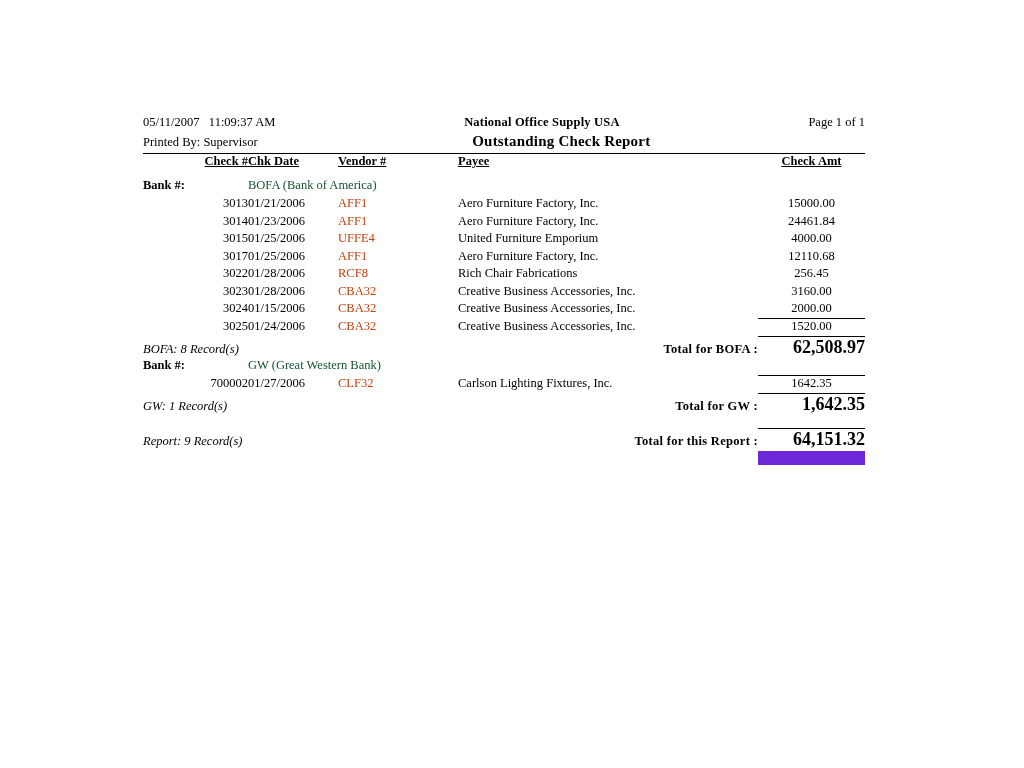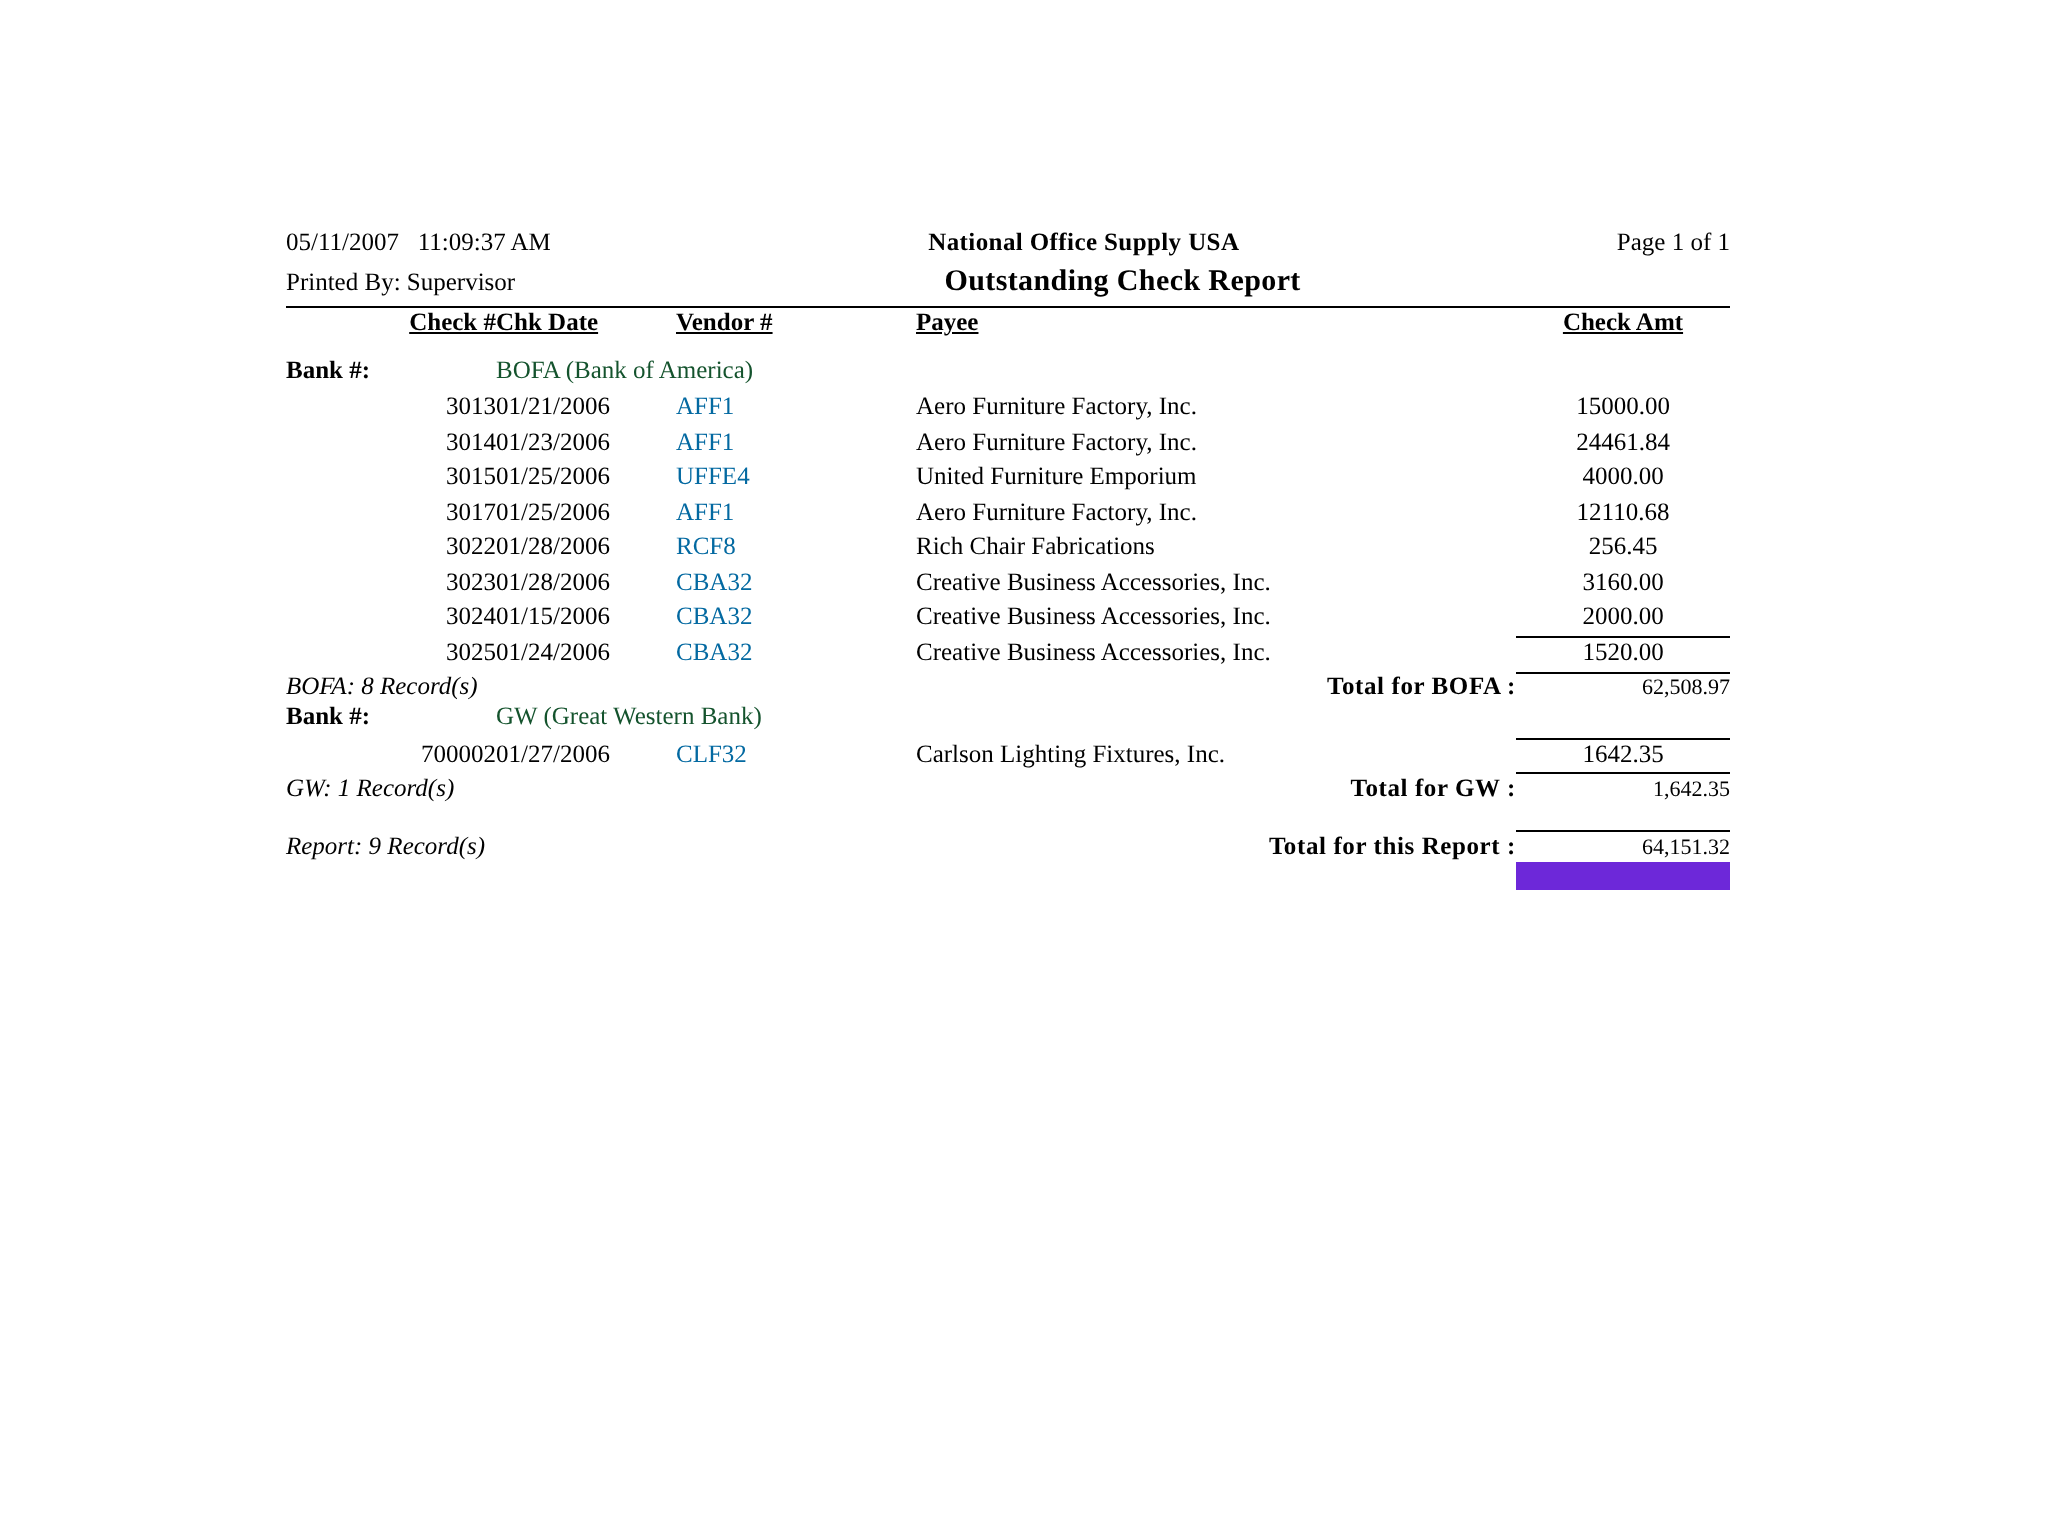--- a/index.html
+++ b/index.html
@@ -89,21 +89,21 @@
     font-size: 12.5px;
   }
   .colhead .c-check span { }
   .row { height: 17.5px; }
   .bank-label {
     font-weight: bold;
     font-size: 12.5px;
     text-align: left;
     padding-left: 0;
   }
-  .blue { color: #0369a1; }
+  .blue { color: #c2410c; }
   .bank-row { height: 18px; }
   .bank-name {
     color: #14532d;
     font-size: 12.5px;
     padding-left: 10px;
     white-space: nowrap;
   }
   .recs {
     font-style: italic;
     font-size: 12.5px;
@@ -111,23 +111,23 @@
   }
   .total-label {
     font-weight: bold;
     text-align: right;
     font-size: 12.5px;
     padding-right: 8px;
     white-space: nowrap;
     letter-spacing: .3px;
   }
   .total-amt {
-    font-weight: normal;
+    font-weight: bold;
     text-align: right;
-    font-size: 11px;
+    font-size: 18px;
   }
   .summary-row td { padding-top: 1px; }
   .dbl-top { border-top: 1px solid #000; }
   .dbl-bottom { border-bottom: 7px solid #6d28d9; }
   .spacer-row { height: 14px; }
   .grand-row .total-amt { padding-bottom: 1px; }
   .underline-amt {
     border-top: 1px solid #000;
     border-bottom: 1px solid #000;
   }

